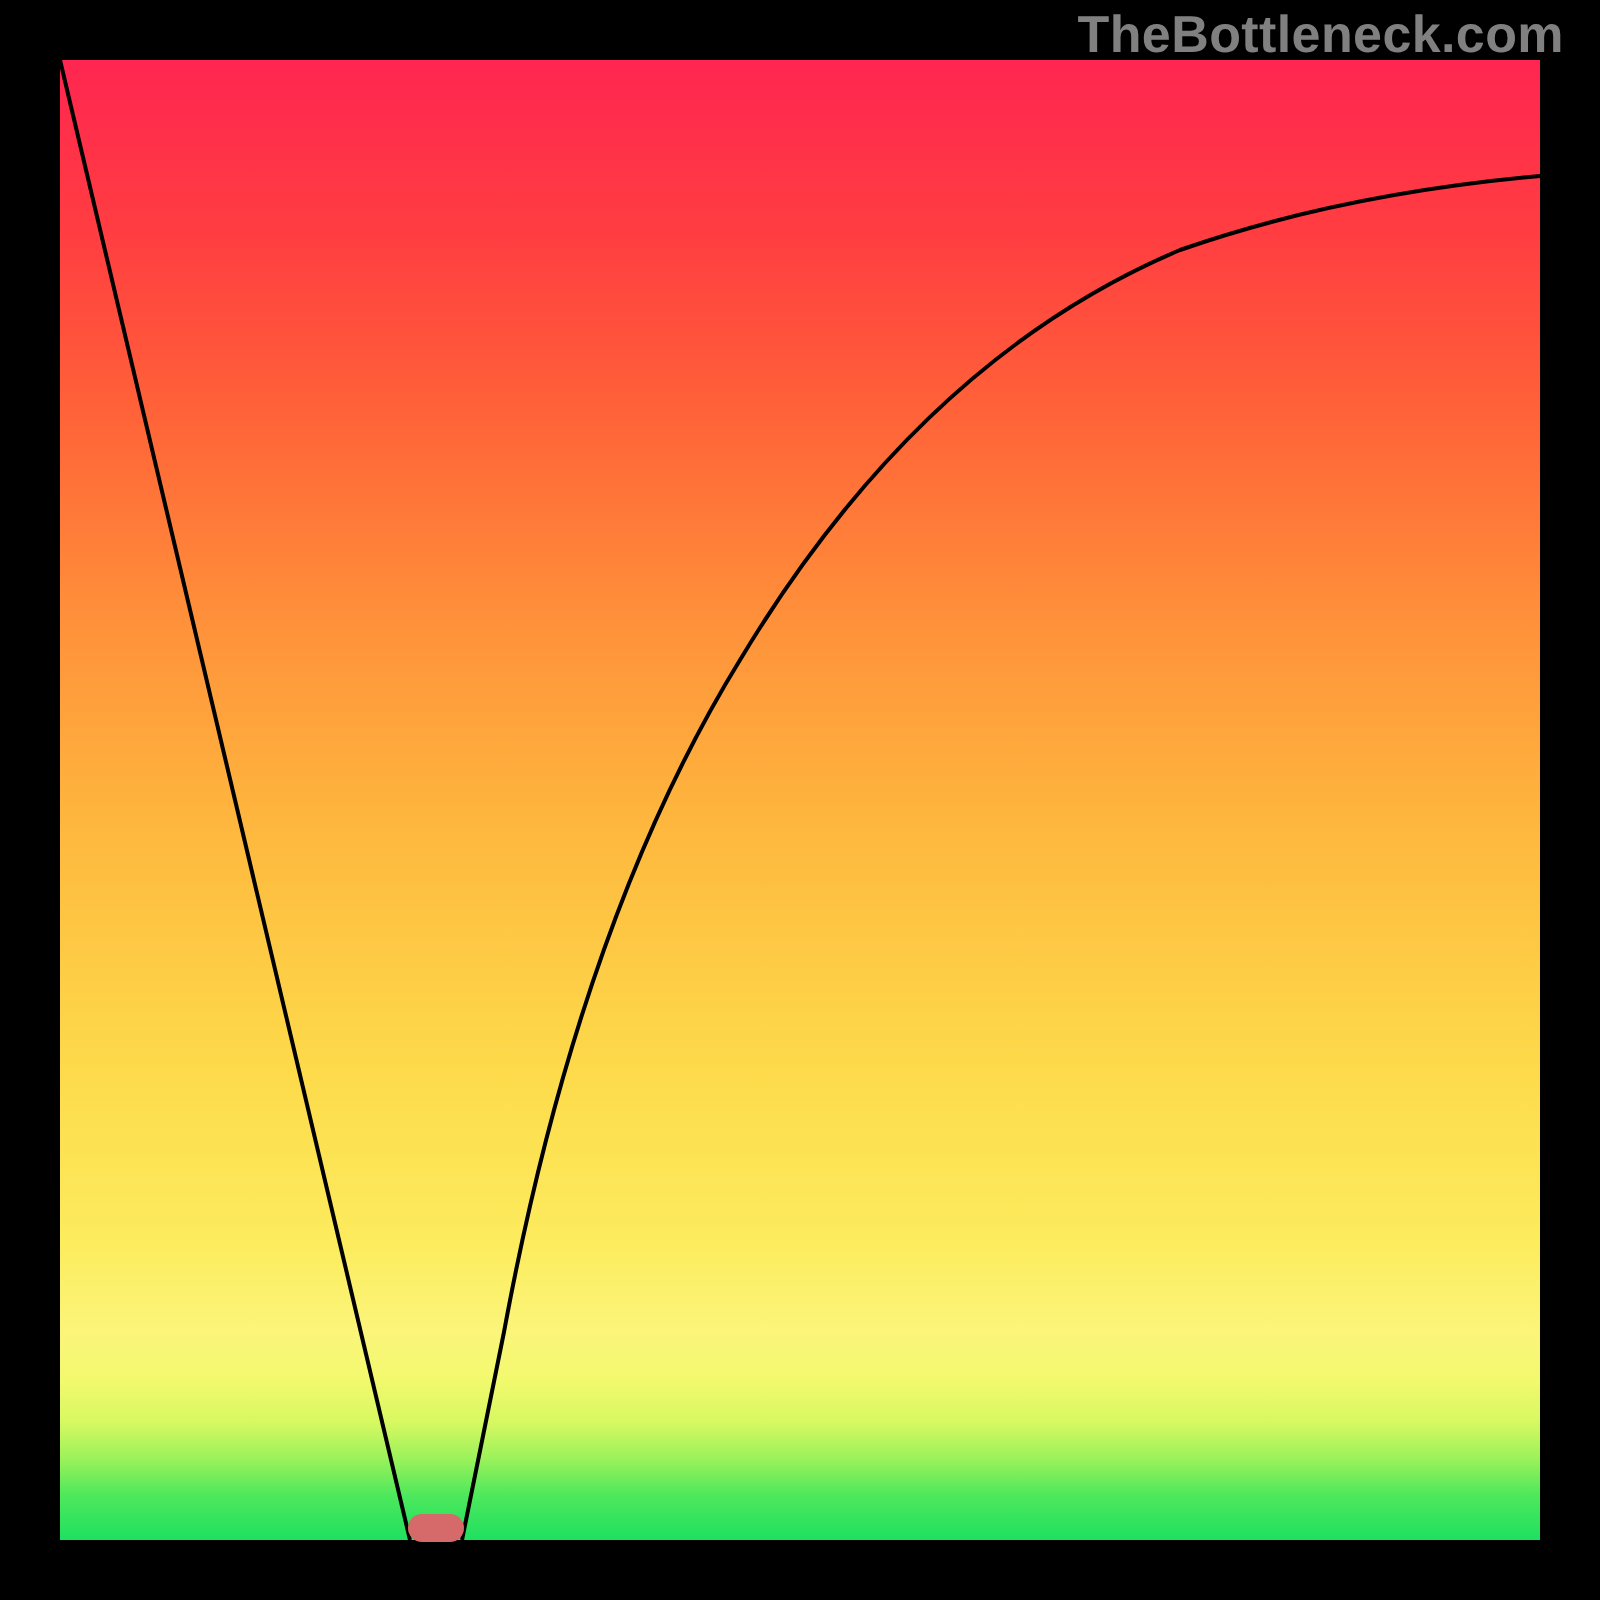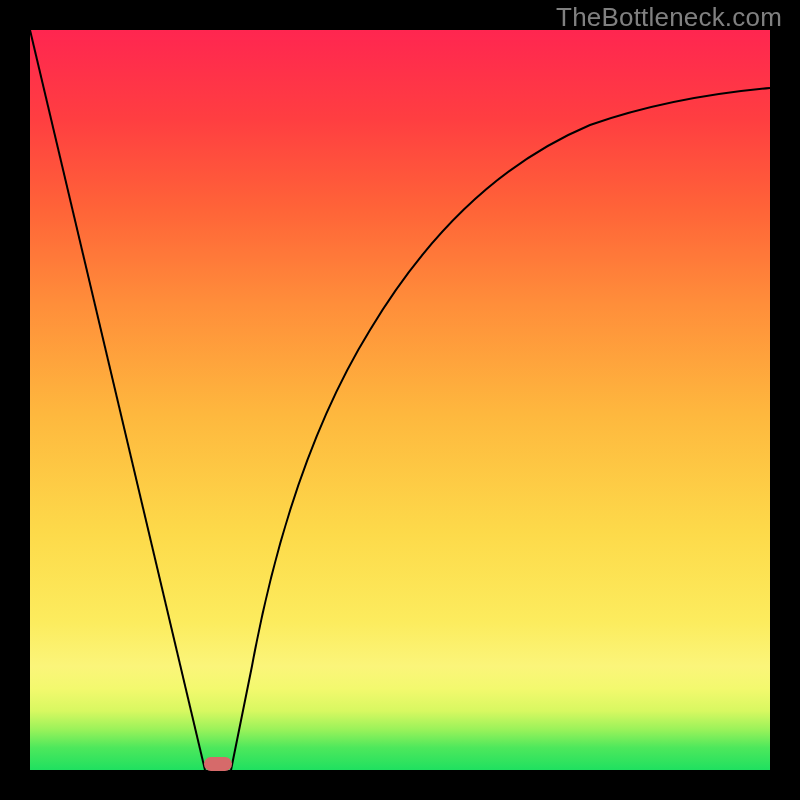--- a/index.html
+++ b/index.html
@@ -16,21 +16,21 @@
     width: 800px;
     height: 800px;
     background: #000;
   }
   .watermark {
     position: absolute;
     top: 2px;
     right: 18px;
     color: #808080;
     font-size: 26px;
-    font-weight: 400;
+    font-weight: 700;
     letter-spacing: 0.2px;
     text-align: right;
   }
   .plot-area {
     position: absolute;
     left: 30px;
     top: 30px;
     width: 740px;
     height: 740px;
     

